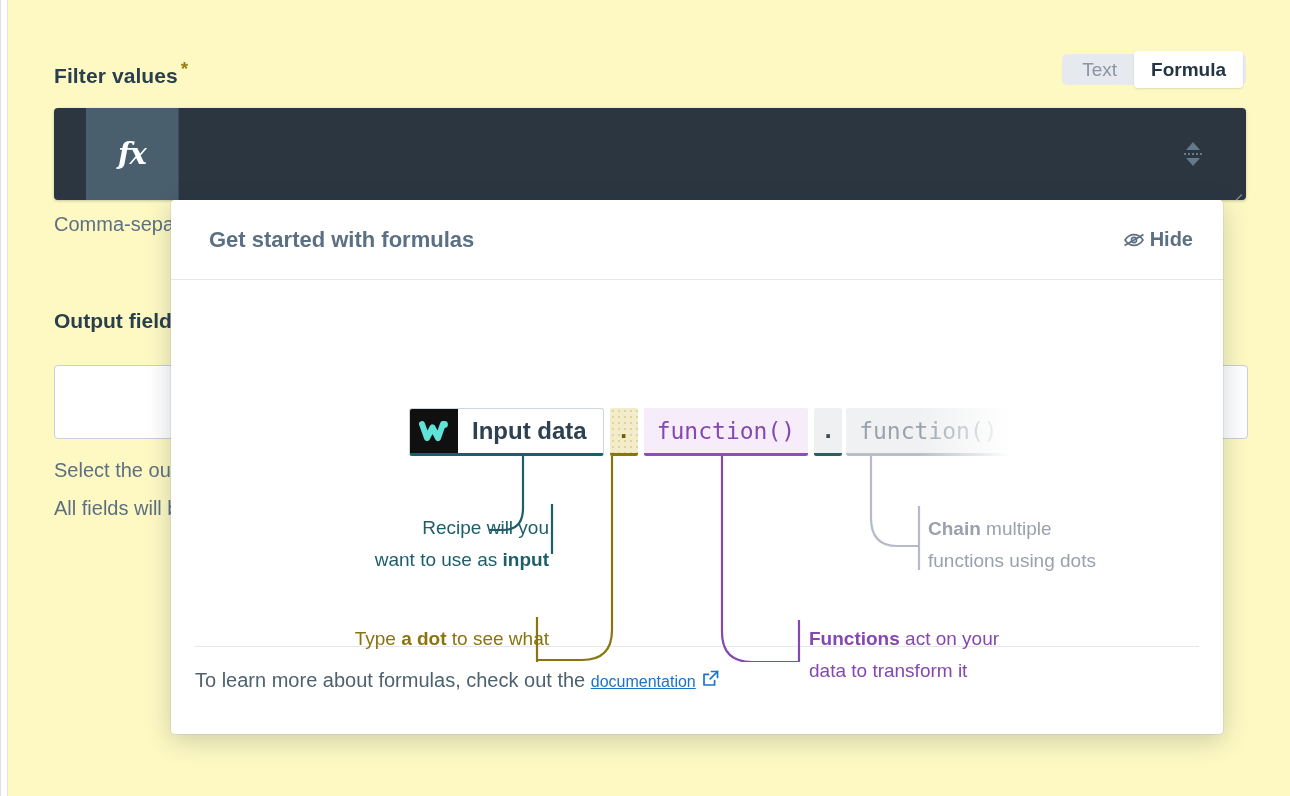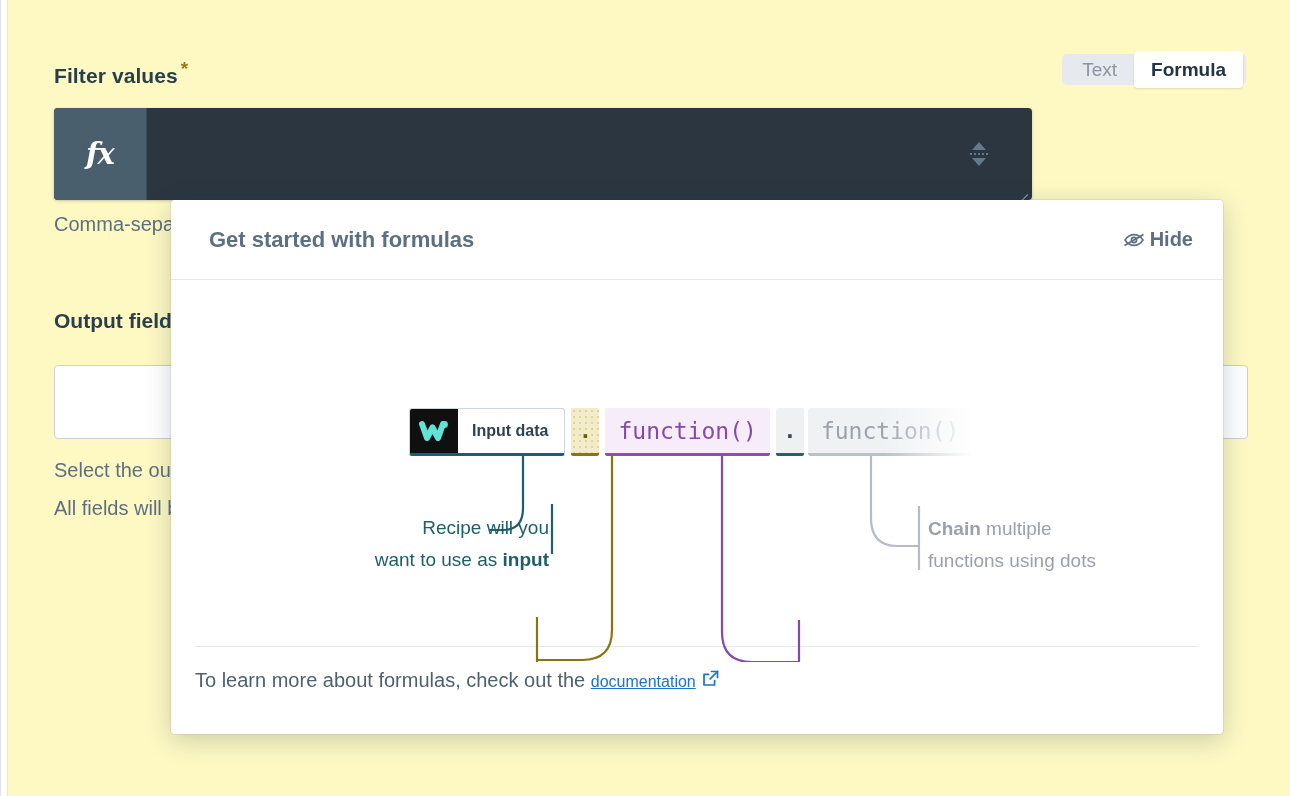--- a/index.html
+++ b/index.html
@@ -42,24 +42,24 @@
     border: none; cursor: pointer; font-family: inherit;
   }
   .toggle-btn.active {
     background: #ffffff; color: #233443; font-weight: bold;
     box-shadow: 0 1px 2px rgba(20,40,60,.14);
   }
 
   
   .formula-editor {
     position: absolute; left: 53px; top: 108px;
-    width: 978px; height: 92px;
+    width: 1192px; height: 92px;
     background: #2b3641; border-radius: 4px;
     box-shadow: 0 1px 3px rgba(20,40,60,.25);
-    display: flex; overflow: hidden;
+    display: flex; overflow: hidden; padding-left: 32px;
   }
   .fx-gutter {
     width: 93px; height: 100%;
     background: #4a5f6e;
     display: flex; align-items: center; justify-content: center;
     border-right: 1px solid #3c4d5a;
   }
   .fx-glyph {
     color: #ffffff; font-family: "DejaVu Serif", serif;
     font-style: italic; font-size: 29px; font-weight: bold;
@@ -149,21 +149,21 @@
     display: flex; align-items: stretch;
     background: #ffffff; border: 1px solid #cfd6dd; border-radius: 3px;
     border-bottom: 3px solid #14626b; overflow: hidden;
   }
   .tok-logo {
     width: 48px; background: #101010; display: flex;
     align-items: center; justify-content: center;
   }
   .tok-input-label {
     display: flex; align-items: center; padding: 0 16px 0 14px;
-    font-size: 16px; font-weight: bold; color: #2e4150;
+    font-size: 24px; font-weight: bold; color: #2e4150;
   }
   .tok-dot {
     width: 28px; display: flex; align-items: center; justify-content: center;
     background: #f2eccb; border-bottom: 3px solid #8a7410;
     margin-left: 6px; border-radius: 2px;
     background-image: radial-gradient(#e0d49b 1px, transparent 1px);
     background-size: 6px 6px;
     font-size: 22px; font-weight: bold; color: #6f5d08;
     font-family: "DejaVu Sans Mono", monospace;
   }
@@ -304,22 +304,27 @@
         <div>Recipe will you</div>
         <div><span>want to use as </span><b>input</b></div>
       </div>
 
       <div class="ann ann-chain">
         <div><b>Chain</b><span> multiple</span></div>
         <div>functions using dots</div>
       </div>
 
       <div class="ann ann-dot right-al">
-      </div>
-
+        <div><span>Type </span><b>a dot</b><span> to see what</span></div>
+      </div>
+
+      <div class="ann ann-fn">
+        <div><b>Functions</b><span> act on your</span></div>
+        <div>data to transform it</div>
+      </div>
 
     </div>
 
     <div class="pop-foot">
       <span class="foot-text">To learn more about formulas, check out the </span><a class="foot-link">documentation</a><span class="ext-icon">
         <svg width="19" height="19" viewBox="0 0 19 19">
           <path d="M10.5 2.5 H16.5 V8.5" fill="none" stroke="#1a73c8" stroke-width="1.7" stroke-linecap="round"></path>
           <path d="M16.5 2.5 L9.2 9.8" fill="none" stroke="#1a73c8" stroke-width="1.7" stroke-linecap="round"></path>
           <path d="M13.6 11.5 V16 H3 V5.4 H7.5" fill="none" stroke="#1a73c8" stroke-width="1.7" stroke-linecap="round" stroke-linejoin="round"></path>
         </svg>

